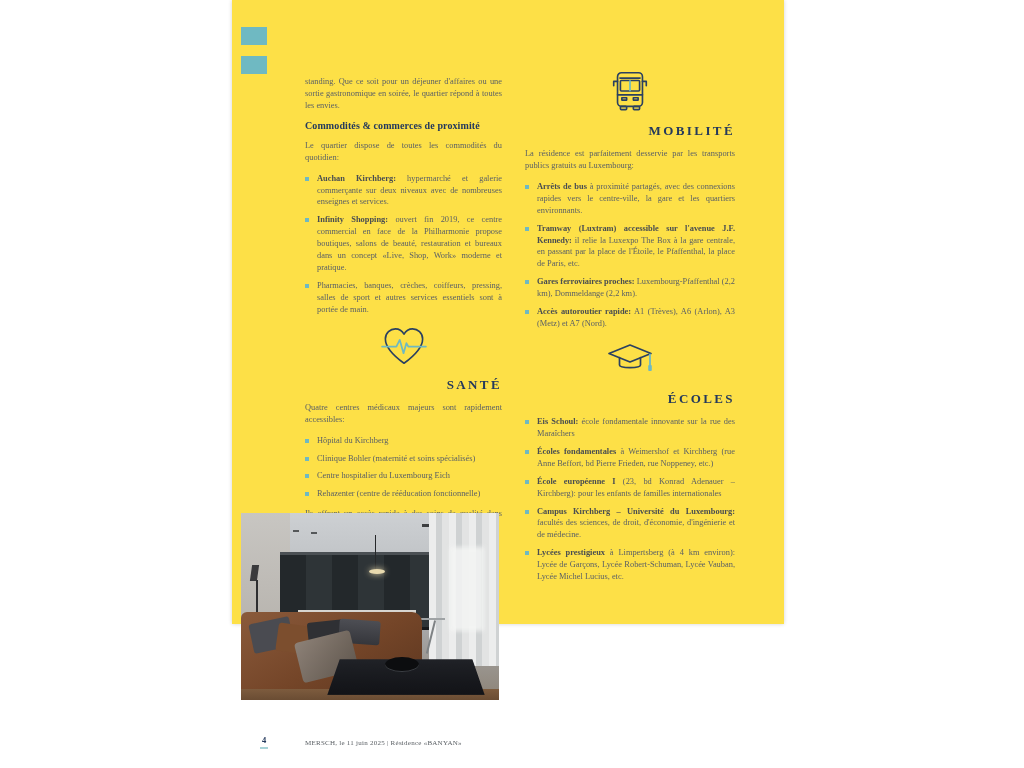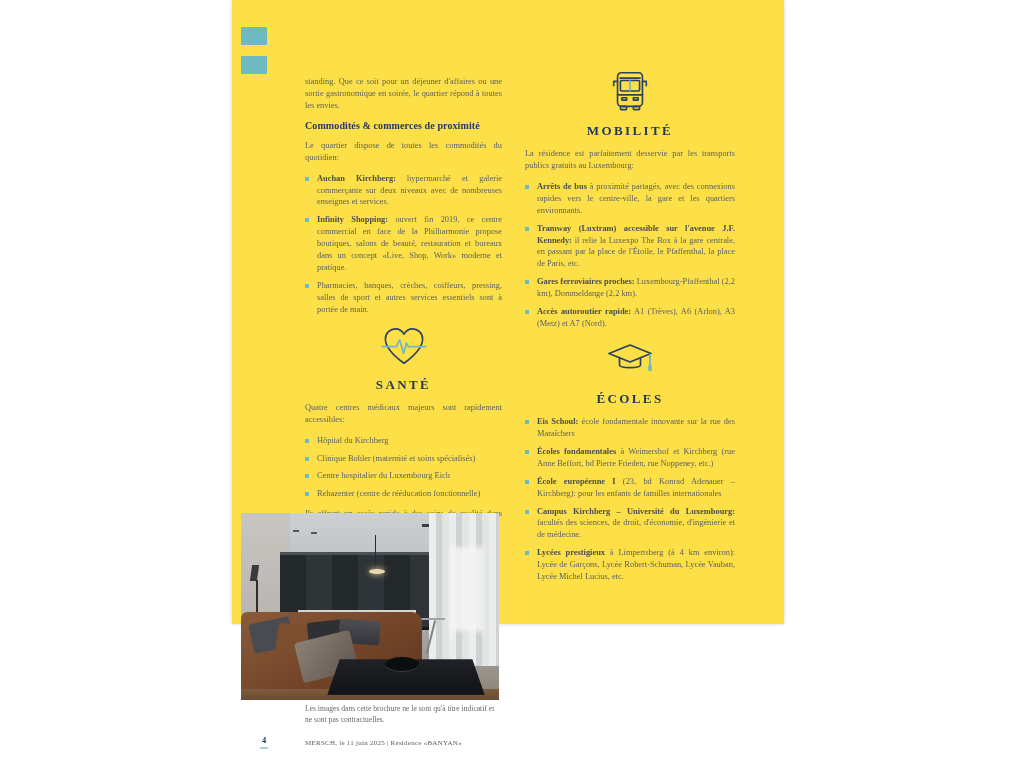--- a/index.html
+++ b/index.html
@@ -16,21 +16,21 @@
 
   .col{position:absolute;top:0;}
   .col-left{left:73px;width:197px;}
   .col-right{left:293px;width:210px;}
 
   p,li{font-size:8.4px;line-height:1.42;color:#5b6065;text-align:justify;margin:0;}
   .intro{margin-top:76px;}
   h3.sub{font-size:10px;color:#24395c;margin:8px 0 0;letter-spacing:.1px;}
   .lead{margin-top:9px;}
   .outro{margin-top:8px;}
-  h2.big{font-size:13px;color:#24395c;letter-spacing:2.4px;text-align:center;margin:5px 0 0;font-weight:bold;}
+  h2.big{font-size:13px;color:#24395c;letter-spacing:2.4px;text-align:right;margin:5px 0 0;font-weight:bold;}
   ul{list-style:none;margin:9px 0 0;padding:0 0 0 12px;}
   li{position:relative;margin-bottom:6px;}
   li::before{content:"";position:absolute;left:-12px;top:4px;width:4px;height:4px;background:#6fb9c2;}
   .b{font-weight:bold;color:#494d51;}
   .icon-row{text-align:center;margin-top:10px;}
   .icon-row.first{margin-top:68px;}
 
   .photo{
     position:absolute;left:9px;top:513px;width:258px;height:187px;overflow:hidden;
     background:linear-gradient(#cdd0d3 0%,#b9bcbf 40%,#a9a9ab 60%,#8c8376 100%);
@@ -130,21 +130,20 @@
     <div class="ph ph-sofa"></div>
     <div class="ph ph-cush1"></div>
     <div class="ph ph-cush2"></div>
     <div class="ph ph-cush3"></div>
     <div class="ph ph-cush4"></div>
     <div class="ph ph-throw"></div>
     <div class="ph ph-floor"></div>
     <div class="ph ph-table"></div>
     <div class="ph ph-bowl"></div>
   </div>
-  <p class="caption">Les images dans cette brochure ne le sont qu'à titre indicatif et ne sont pas contractuelles.</p>
 
   <div class="col col-right">
     <div class="icon-row first">
       <svg width="46" height="46" viewBox="0 0 48 48">
         <rect class="navy" x="11" y="5" width="26" height="35" rx="4"></rect>
         <path class="navy" d="M13.5 10.5 H34.5"></path>
         <rect class="navy" x="14" y="13" width="20" height="11" rx="1"></rect>
         <path class="teal" d="M24 13.5 V23.5"></path>
         <path class="navy" d="M11 28 H37"></path>
         <rect class="navy" x="15.5" y="31" width="5" height="2.5"></rect>

